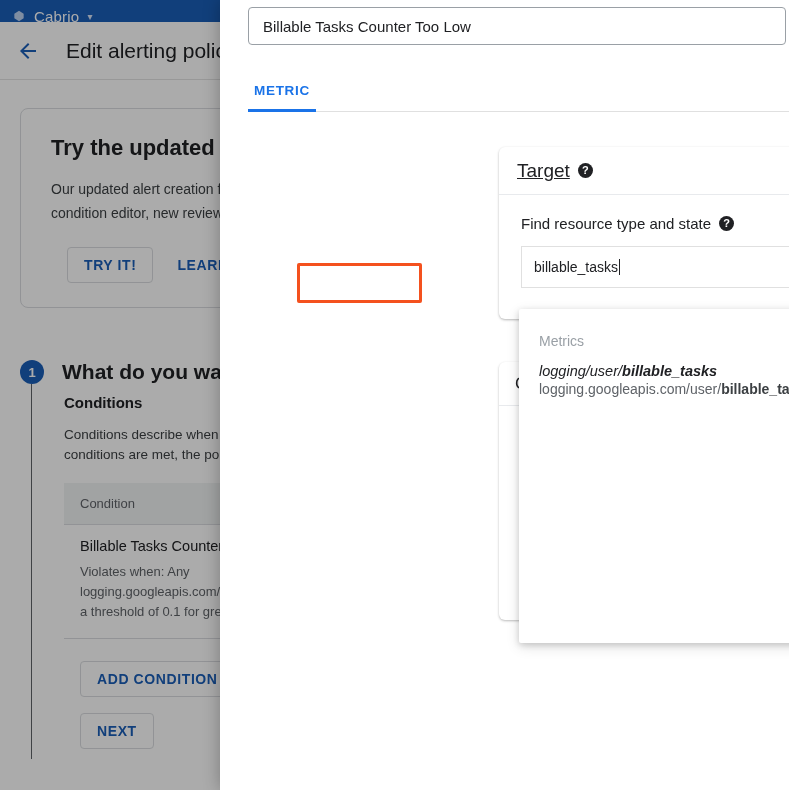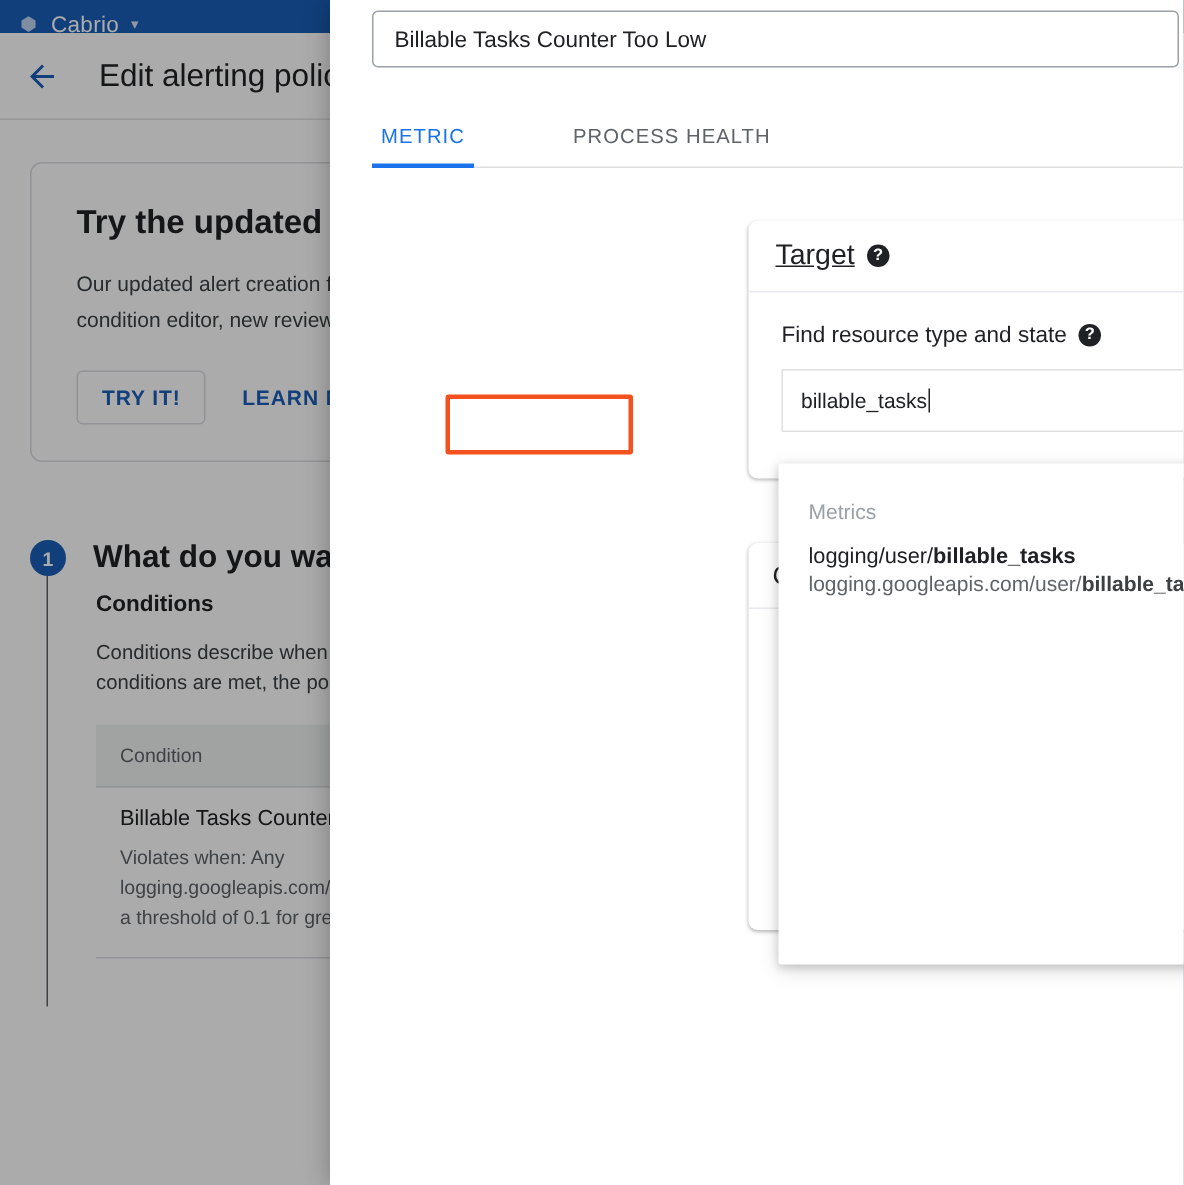--- a/index.html
+++ b/index.html
@@ -51,21 +51,21 @@
     position: absolute; left: 20px; top: 108px; width: 620px;
     background: #fff; border: 1px solid #dadce0; border-radius: 8px;
     padding: 26px 30px 24px 30px;
   }
   .promo-title { font-size: 22px; color: #202124; font-weight: 700; margin-bottom: 16px; white-space: nowrap;}
   .promo-body { font-size: 14px; color: #3c4043; line-height: 24px; white-space: nowrap; }
   .promo-actions { margin-top: 22px; display: flex; align-items: center; gap: 24px; }
   .btn-outline {
     border: 1px solid #dadce0; border-radius: 4px; background: #fff;
     color: #1a5eb8; font-size: 14px; font-weight: 700; letter-spacing: .6px;
-    padding: 9px 16px; cursor: pointer; white-space: nowrap;
+    padding: 9px 16px; cursor: pointer; white-space: nowrap; margin-left: 16px;
   }
   .btn-text {
     background: transparent; border: none; color: #1a5eb8; font-size: 14px;
     font-weight: 700; letter-spacing: .6px; cursor: pointer; white-space: nowrap;
   }
 
   .step-wrap { position: absolute; left: 20px; top: 360px; width: 680px; }
   .step-head { display: flex; align-items: center; gap: 18px; }
   .step-num {
     width: 24px; height: 24px; border-radius: 50%;
@@ -106,21 +106,21 @@
     border: 1px solid #9aa0a6; border-radius: 4px;
     display: flex; align-items: center; padding: 0 14px;
     font-size: 15px; color: #202124; background: #fff;
   }
   .tabs {
     position: absolute; left: 28px; top: 70px; width: 541px; height: 42px;
     display: flex; align-items: stretch; border-bottom: 1px solid #e0e0e0;
   }
   .tab {
     display: flex; align-items: center; justify-content: center;
-    font-size: 13.5px; font-weight: 400; letter-spacing: .7px;
+    font-size: 13.5px; font-weight: 700; letter-spacing: .7px;
     color: #5f6368; cursor: pointer; padding: 0 6px; white-space: nowrap;
     position: relative;
   }
   .tab.active { color: #1a73e8; }
   .tab.active::after {
     content: ""; position: absolute; left: 0; right: 0; bottom: -1px;
     height: 3px; background: #1a73e8;
   }
   .tab-gap { width: 30px; flex: none; }
 
@@ -171,21 +171,21 @@
 
   
   .dropdown {
     position: absolute; left: 299px; top: 309px; width: 439px; height: 334px;
     background: #fff; border-radius: 2px;
     box-shadow: 0 2px 6px rgba(0,0,0,.16), 0 4px 14px rgba(0,0,0,.12);
   }
   .dd-section { padding: 24px 0 0 20px; font-size: 14px; color: #9aa0a6; }
   .dd-item { padding: 14px 20px 10px 20px; cursor: pointer; }
   .dd-row1 { display: flex; align-items: baseline; }
-  .dd-name { font-size: 14.5px; color: #202124; white-space: nowrap; }
+  .dd-name { font-size: 14.5px; color: #202124; white-space: nowrap; font-style: italic; }
   .dd-name b { font-weight: 700; }
   .dd-row2 { font-size: 14px; color: #5f6368; margin-top: 2px; white-space: nowrap; }
   .dd-row2 b { font-weight: 700; color: #3c4043; }
 </style>
 </head>
 <body>
 
 <div id="root">
 
   <div id="bg-page">
@@ -233,36 +233,37 @@
           <div class="cond-th">Condition</div>
           <div class="cond-row">
             <div class="cond-name">Billable Tasks Counter Too Low</div>
             <div class="cond-sub">Violates when: Any</div>
             <div class="cond-sub">logging.googleapis.com/user/billable_tasks stream is below</div>
             <div class="cond-sub">a threshold of 0.1 for greater than 5 minutes</div>
           </div>
         </div>
 
         <div class="step-btns">
+          <button class="btn-outline">ADD CONDITION</button>
+          <button class="btn-outline">NEXT</button>
         </div>
       </div>
     </div>
   </div>
 
   <div id="scrim"></div>
 
   <div id="dialog">
 
     <div class="name-field" placeholder="Untitled Condition">Billable Tasks Counter Too Low</div>
 
     <div class="tabs">
       <div class="tab active">METRIC</div>
       <div class="tab-gap"></div>
       <div class="tab-gap"></div>
-      <div class="tab">PROCESS HEALTH</div>
     </div>
 
     <div class="card-behind">
       <div class="card-behind-hdr">C</div>
     </div>
 
     <div class="card-target">
       <div class="card-target-hdr">
         <span class="card-target-title">Target</span>
         <span class="help-icon">?</span>

